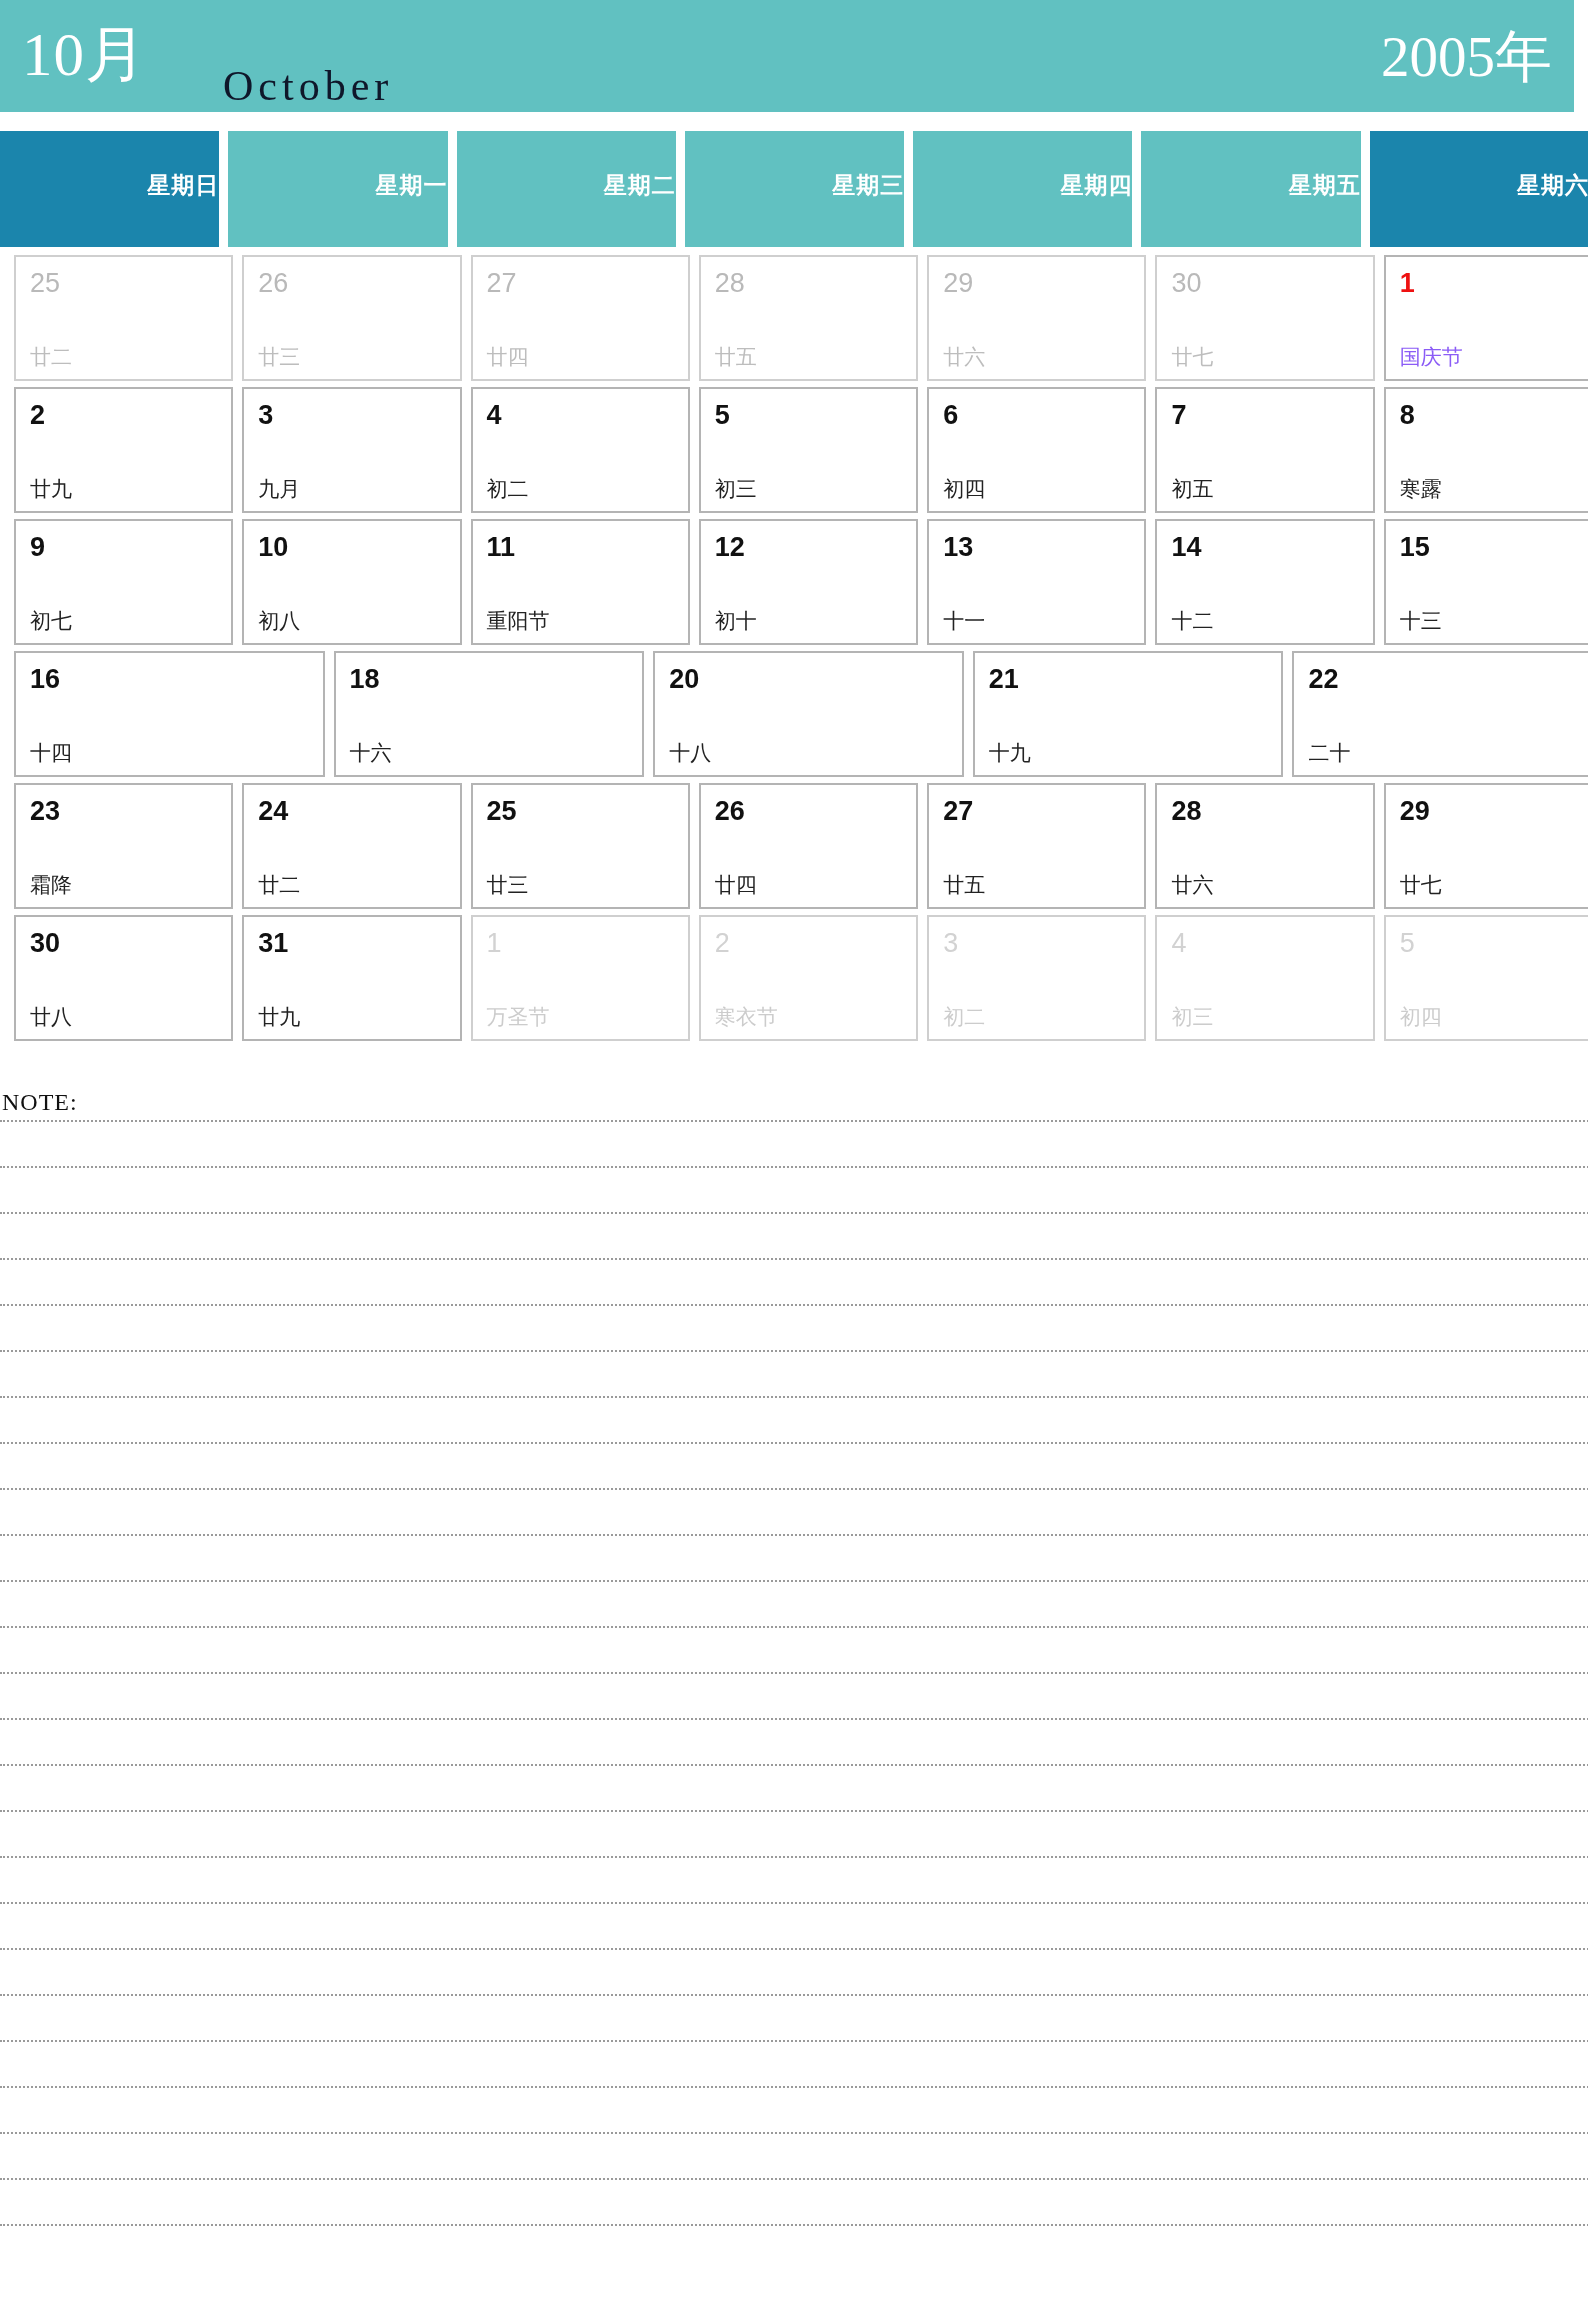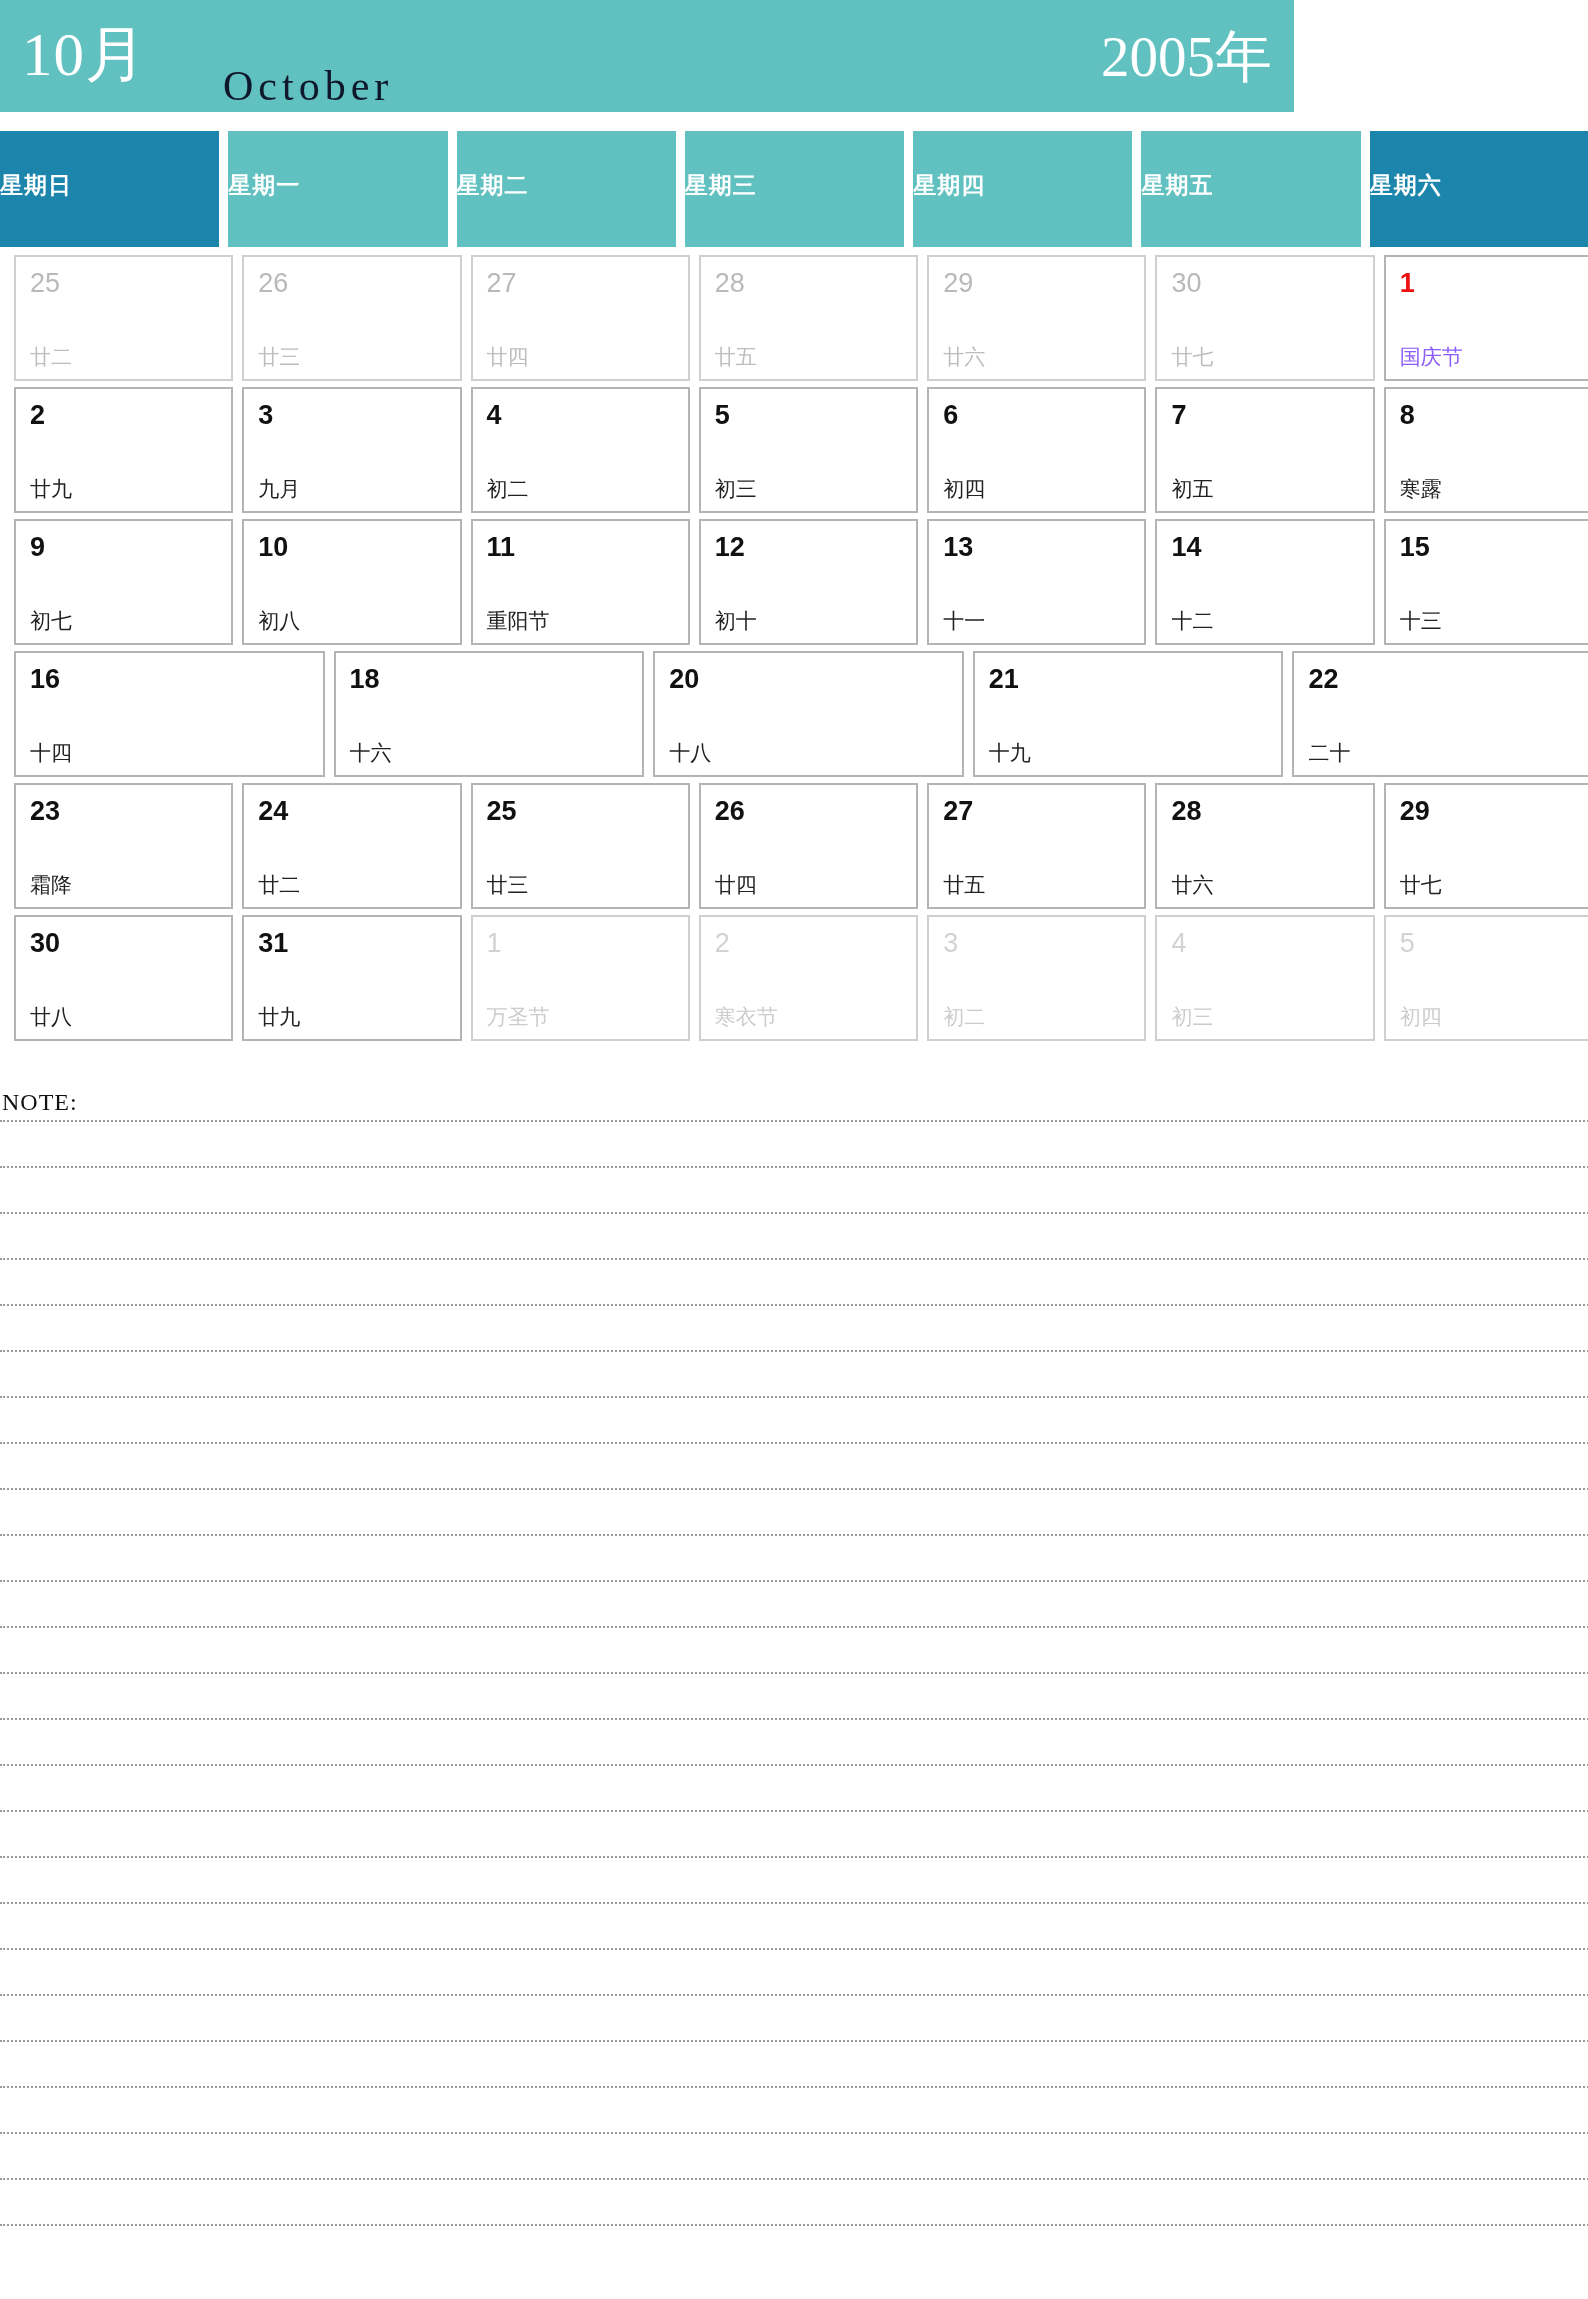--- a/index.html
+++ b/index.html
@@ -5,21 +5,21 @@
   * { box-sizing: border-box; margin:0; padding:0; }
   html,body {
     width:1589px; height:2300px;
     background:#ffffff;
     font-family:"Liberation Sans", sans-serif;
   }
   .page { position:relative; width:1589px; height:2300px; background:#fff; }
 
   
   .banner{
-    position:absolute; left:0; top:0; width:1294px; height:112px;
+    position:absolute; left:0; top:0; width:1574px; height:112px;
     background:#61c1c1;
   }
   .banner .month-cn{
     position:absolute; left:22px; top:24px;
     font-family:"Liberation Serif", serif;
     font-size:61px; line-height:61px; color:#ffffff; font-weight:400;
     letter-spacing:1px;
   }
   .banner .month-en{
     position:absolute; left:223px; top:37px;
@@ -36,21 +36,21 @@
   }
 
   
   .weekrow{
     position:absolute; left:0; top:131px; width:1589px; height:116px;
     display:flex; gap:9px;
   }
   .wd{
     flex:1 1 0;
     background:#61c1c1;
-    display:flex; align-items:center; justify-content:flex-start;
+    display:flex; align-items:center; justify-content:flex-end;
     padding-bottom:8px;
   }
   .wd.end{ background:#1b85ac; }
   .wd span{
     color:#ffffff; font-size:23px; font-weight:bold;
     letter-spacing:1px;
     font-family:"Liberation Sans", sans-serif;
   }
 
   

